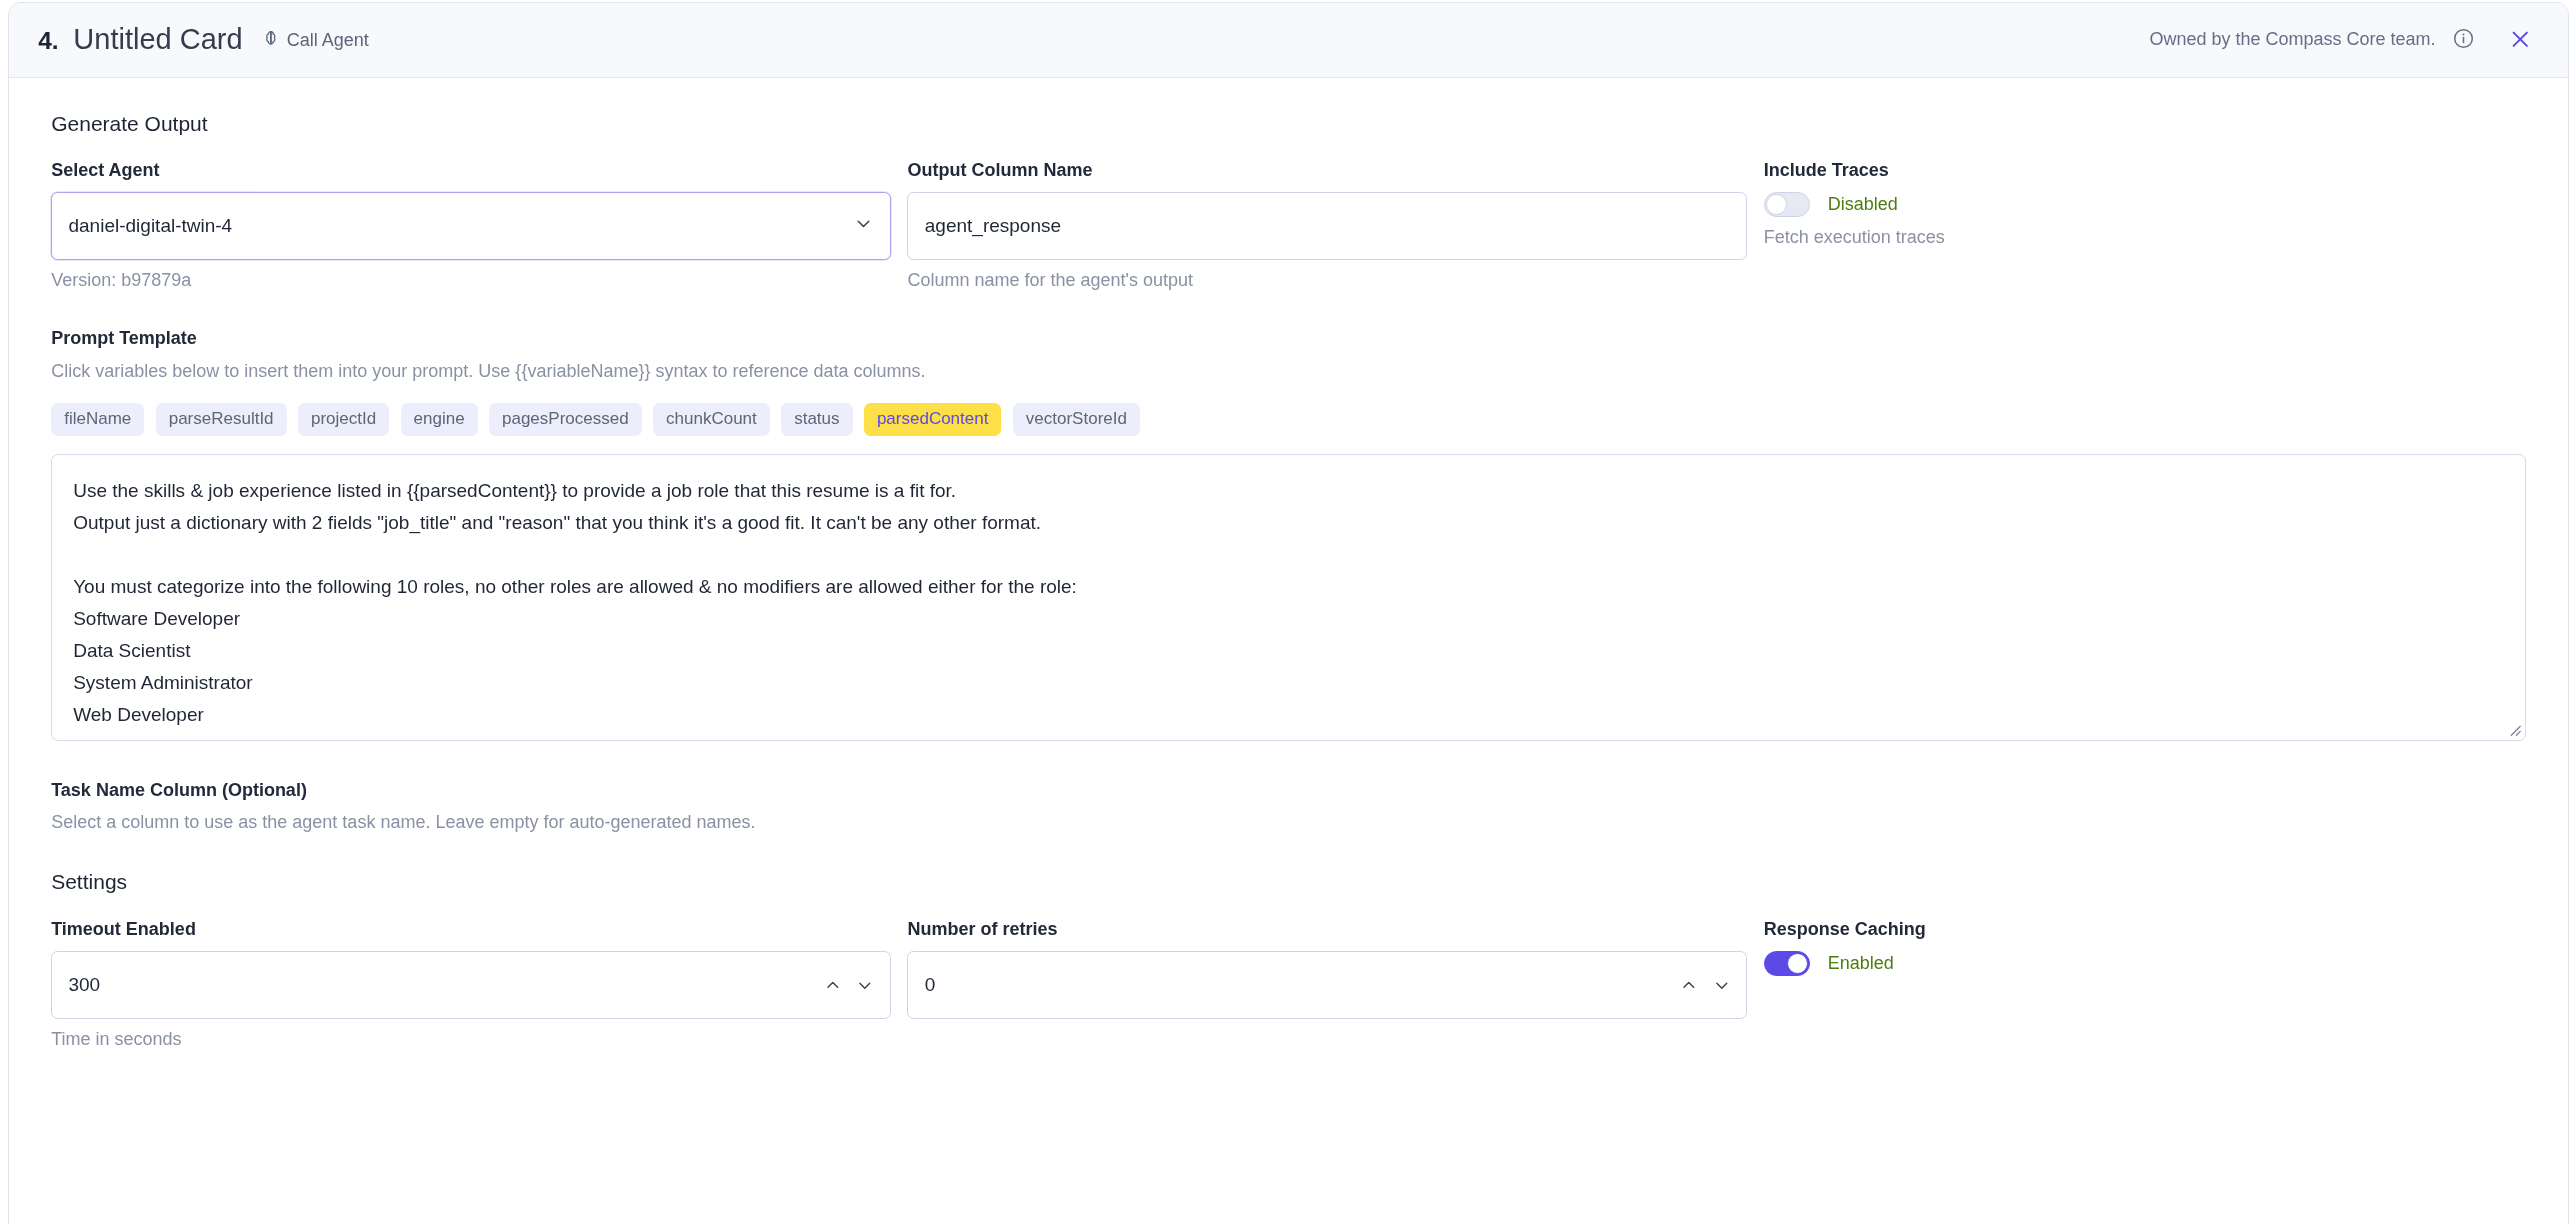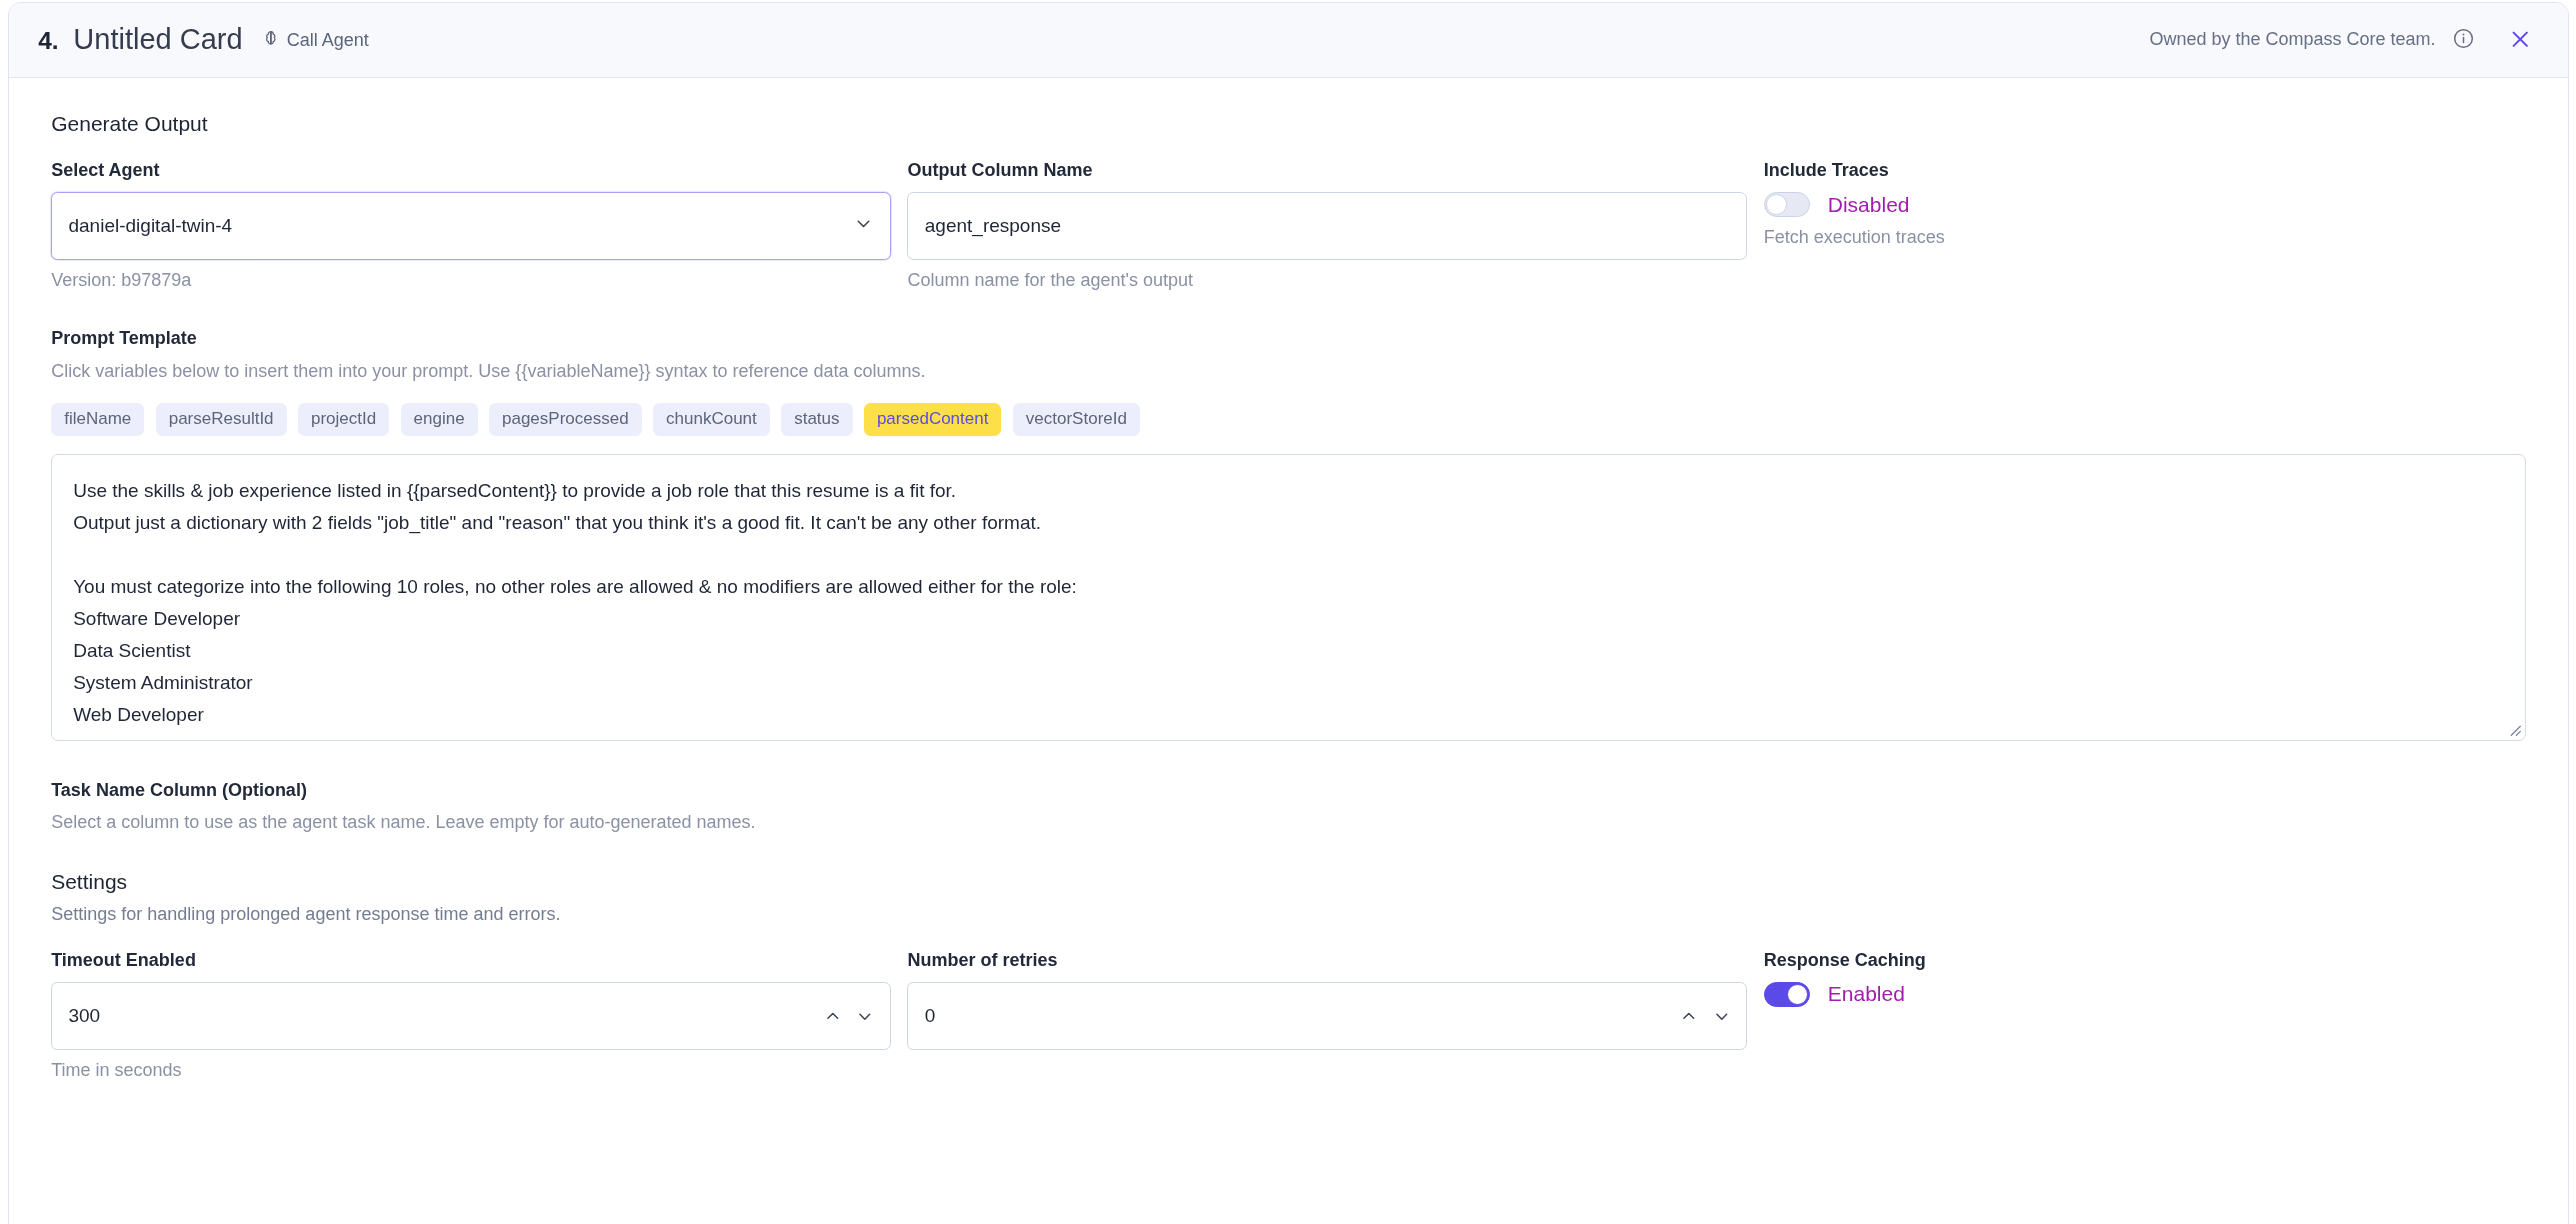--- a/index.html
+++ b/index.html
@@ -122,21 +122,21 @@
     background: #e6e9f4; border: 0.8px solid #cdd3e4;
     position: relative; flex: none;
   }
   .toggle .knob {
     position: absolute; top: 0.8px; left: 0.8px;
     width: 21px; height: 21px; border-radius: 50%;
     background: #ffffff; border: 0.8px solid #cdd3e4;
   }
   .toggle.on { background: #5b4ae8; border-color: #5b4ae8; }
   .toggle.on .knob { left: 22px; border-color: #5b4ae8; }
-  .toggle-label { font-size: 21px; color: #a21caf; }
+  .toggle-label { font-size: 18px; color: #4d7c0f; }
 
   
   .chips { display: flex; gap: 11.4px; margin-top: 21px; flex-wrap: wrap; }
   .chip {
     background: #eceefb; color: #5d6578;
     border-radius: 6.5px;
     font-size: 17px;
     padding: 7.3px 13px 9px 13px;
     line-height: 1;
   }
@@ -276,21 +276,20 @@
       </div>
     </div>
 
     <div style="margin-top:39px;">
       <label class="field-label">Task Name Column (Optional)</label>
       <div class="field-help" style="margin-top:4.9px;">Select a column to use as the agent task name. Leave empty for auto-generated names.</div>
     </div>
 
     <div style="margin-top:37px;">
       <div class="section-title" style="margin-top:0;">Settings</div>
-      <div class="section-sub">Settings for handling prolonged agent response time and errors.</div>
 
       <div class="row3">
 
         <div class="col-a">
           <label class="field-label">Timeout Enabled</label>
           <div class="input">
             <span>300</span>
             <span class="spinner">
               <span class="spin-btn">
                 <svg width="19.6" height="19.6" viewBox="0 0 24 24" fill="none" stroke="#3b4354" stroke-width="1.8" stroke-linecap="round" stroke-linejoin="round">

